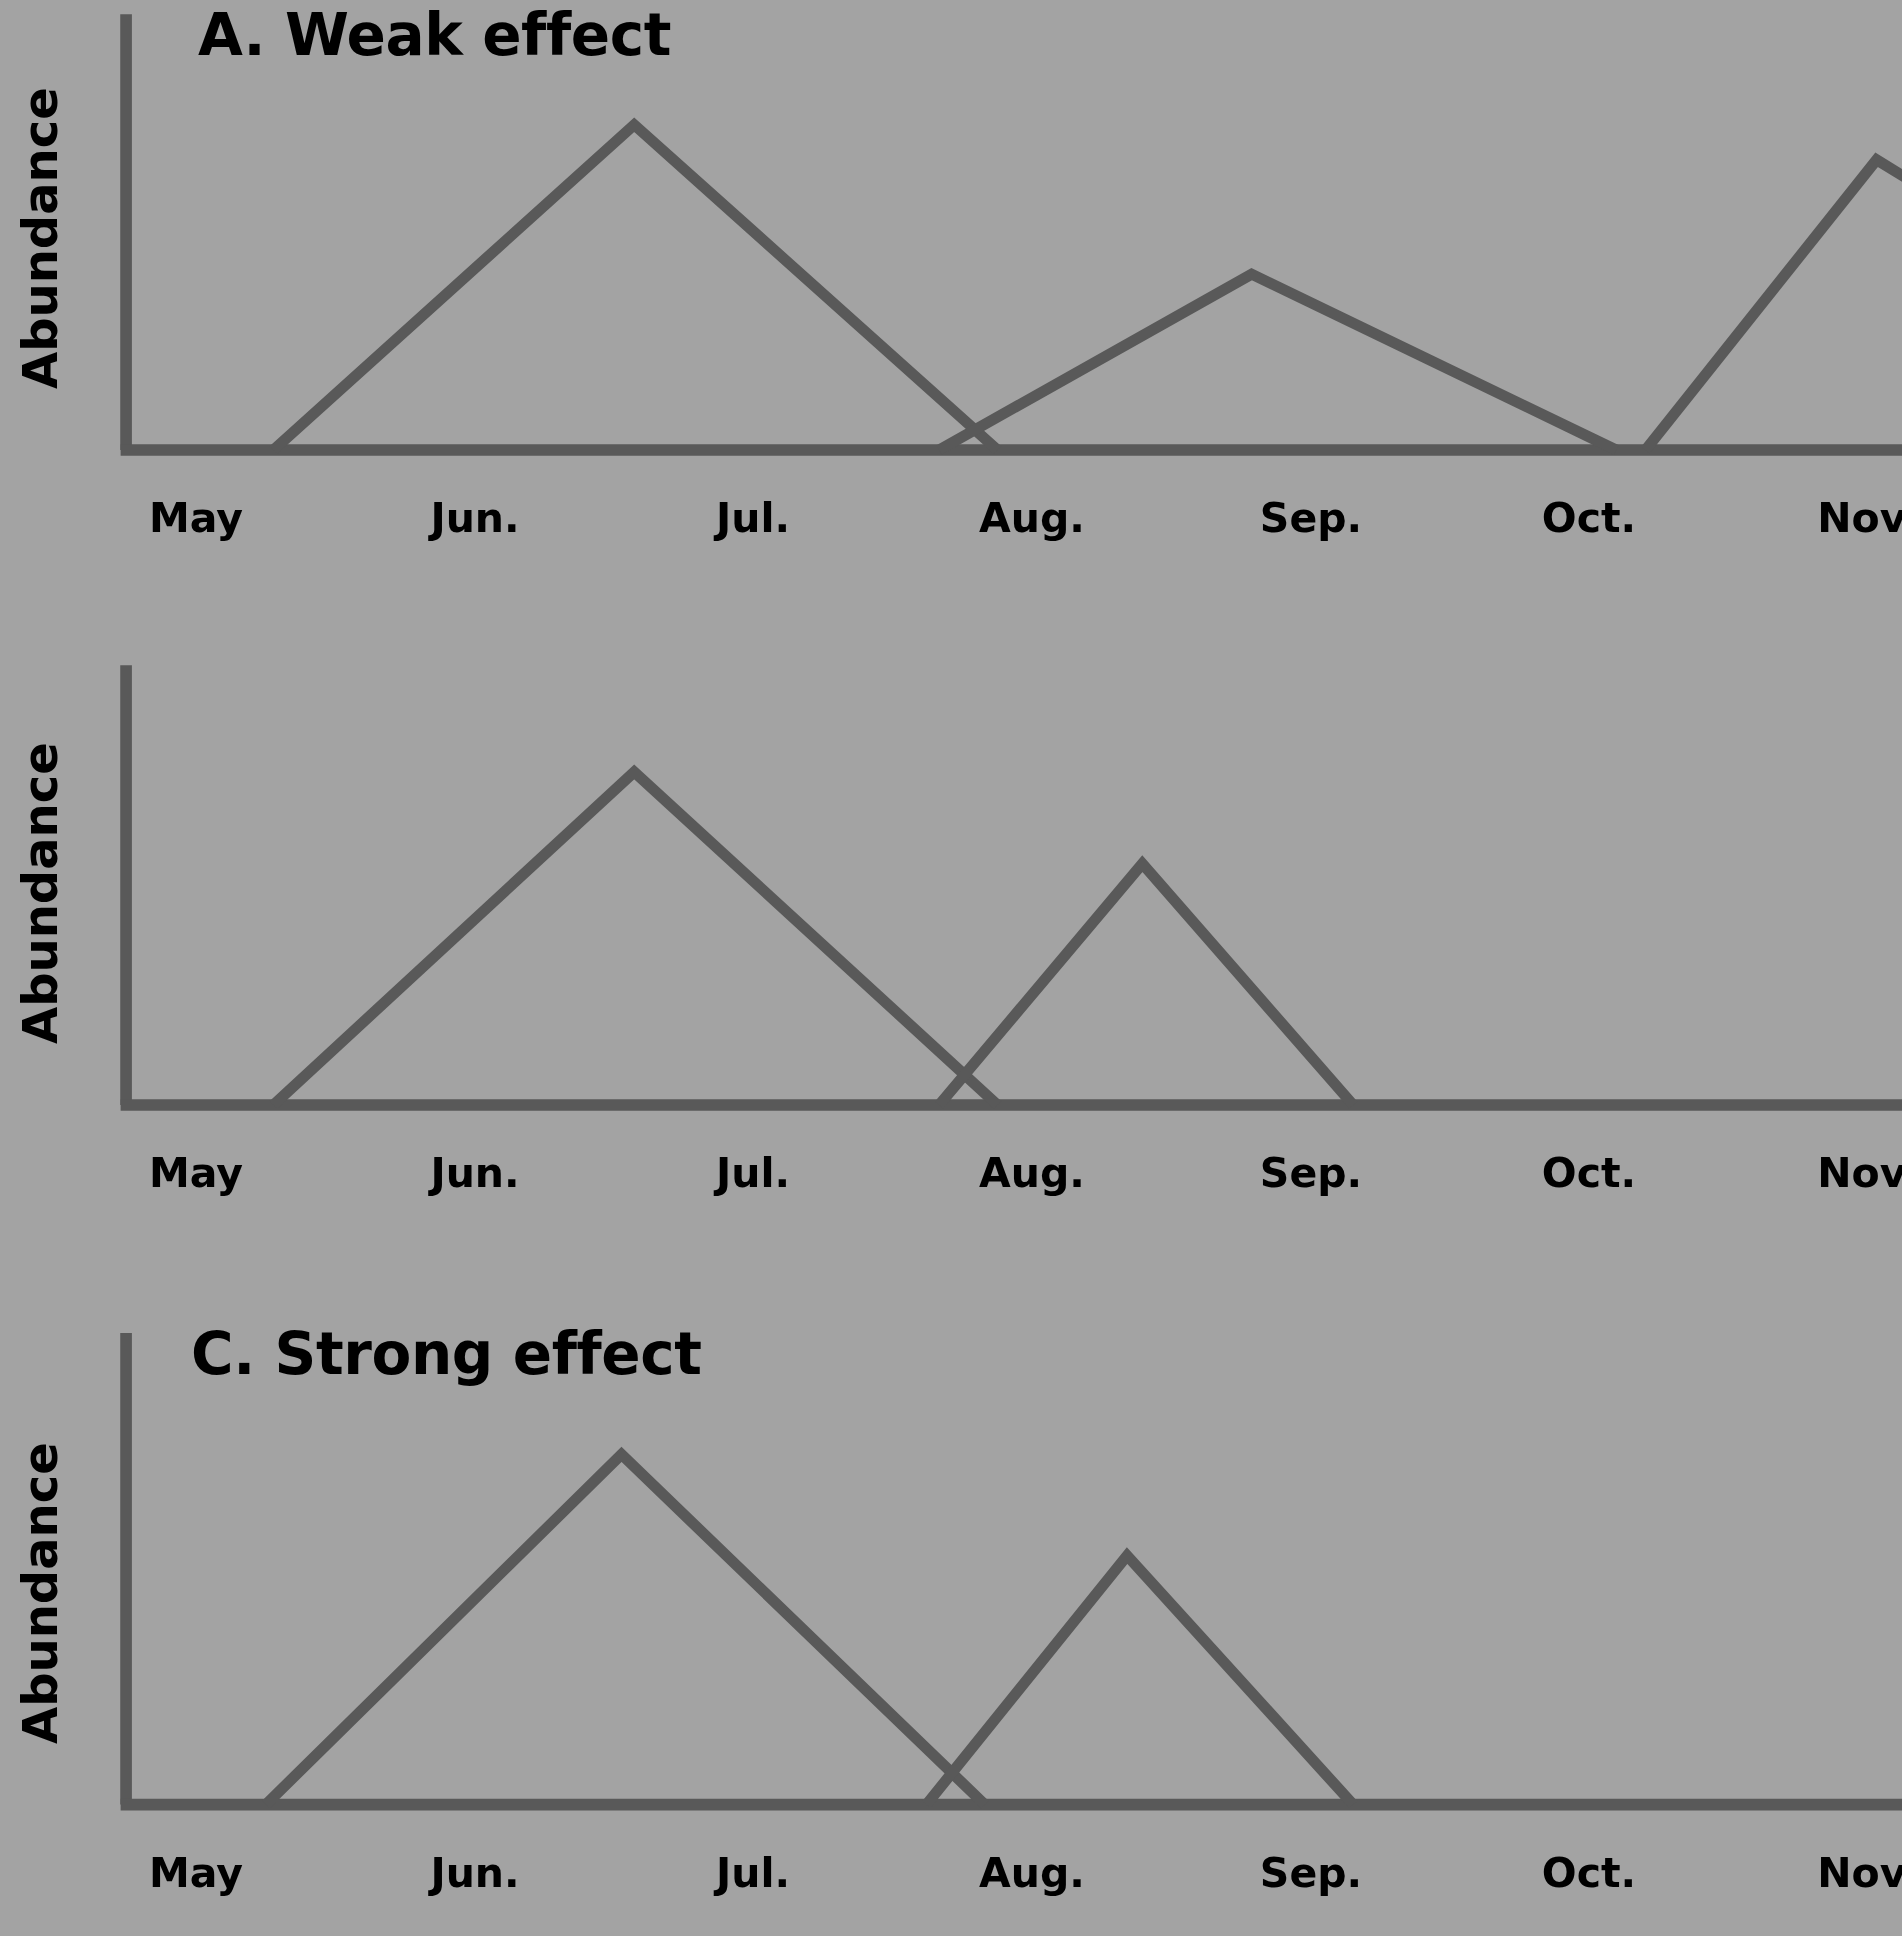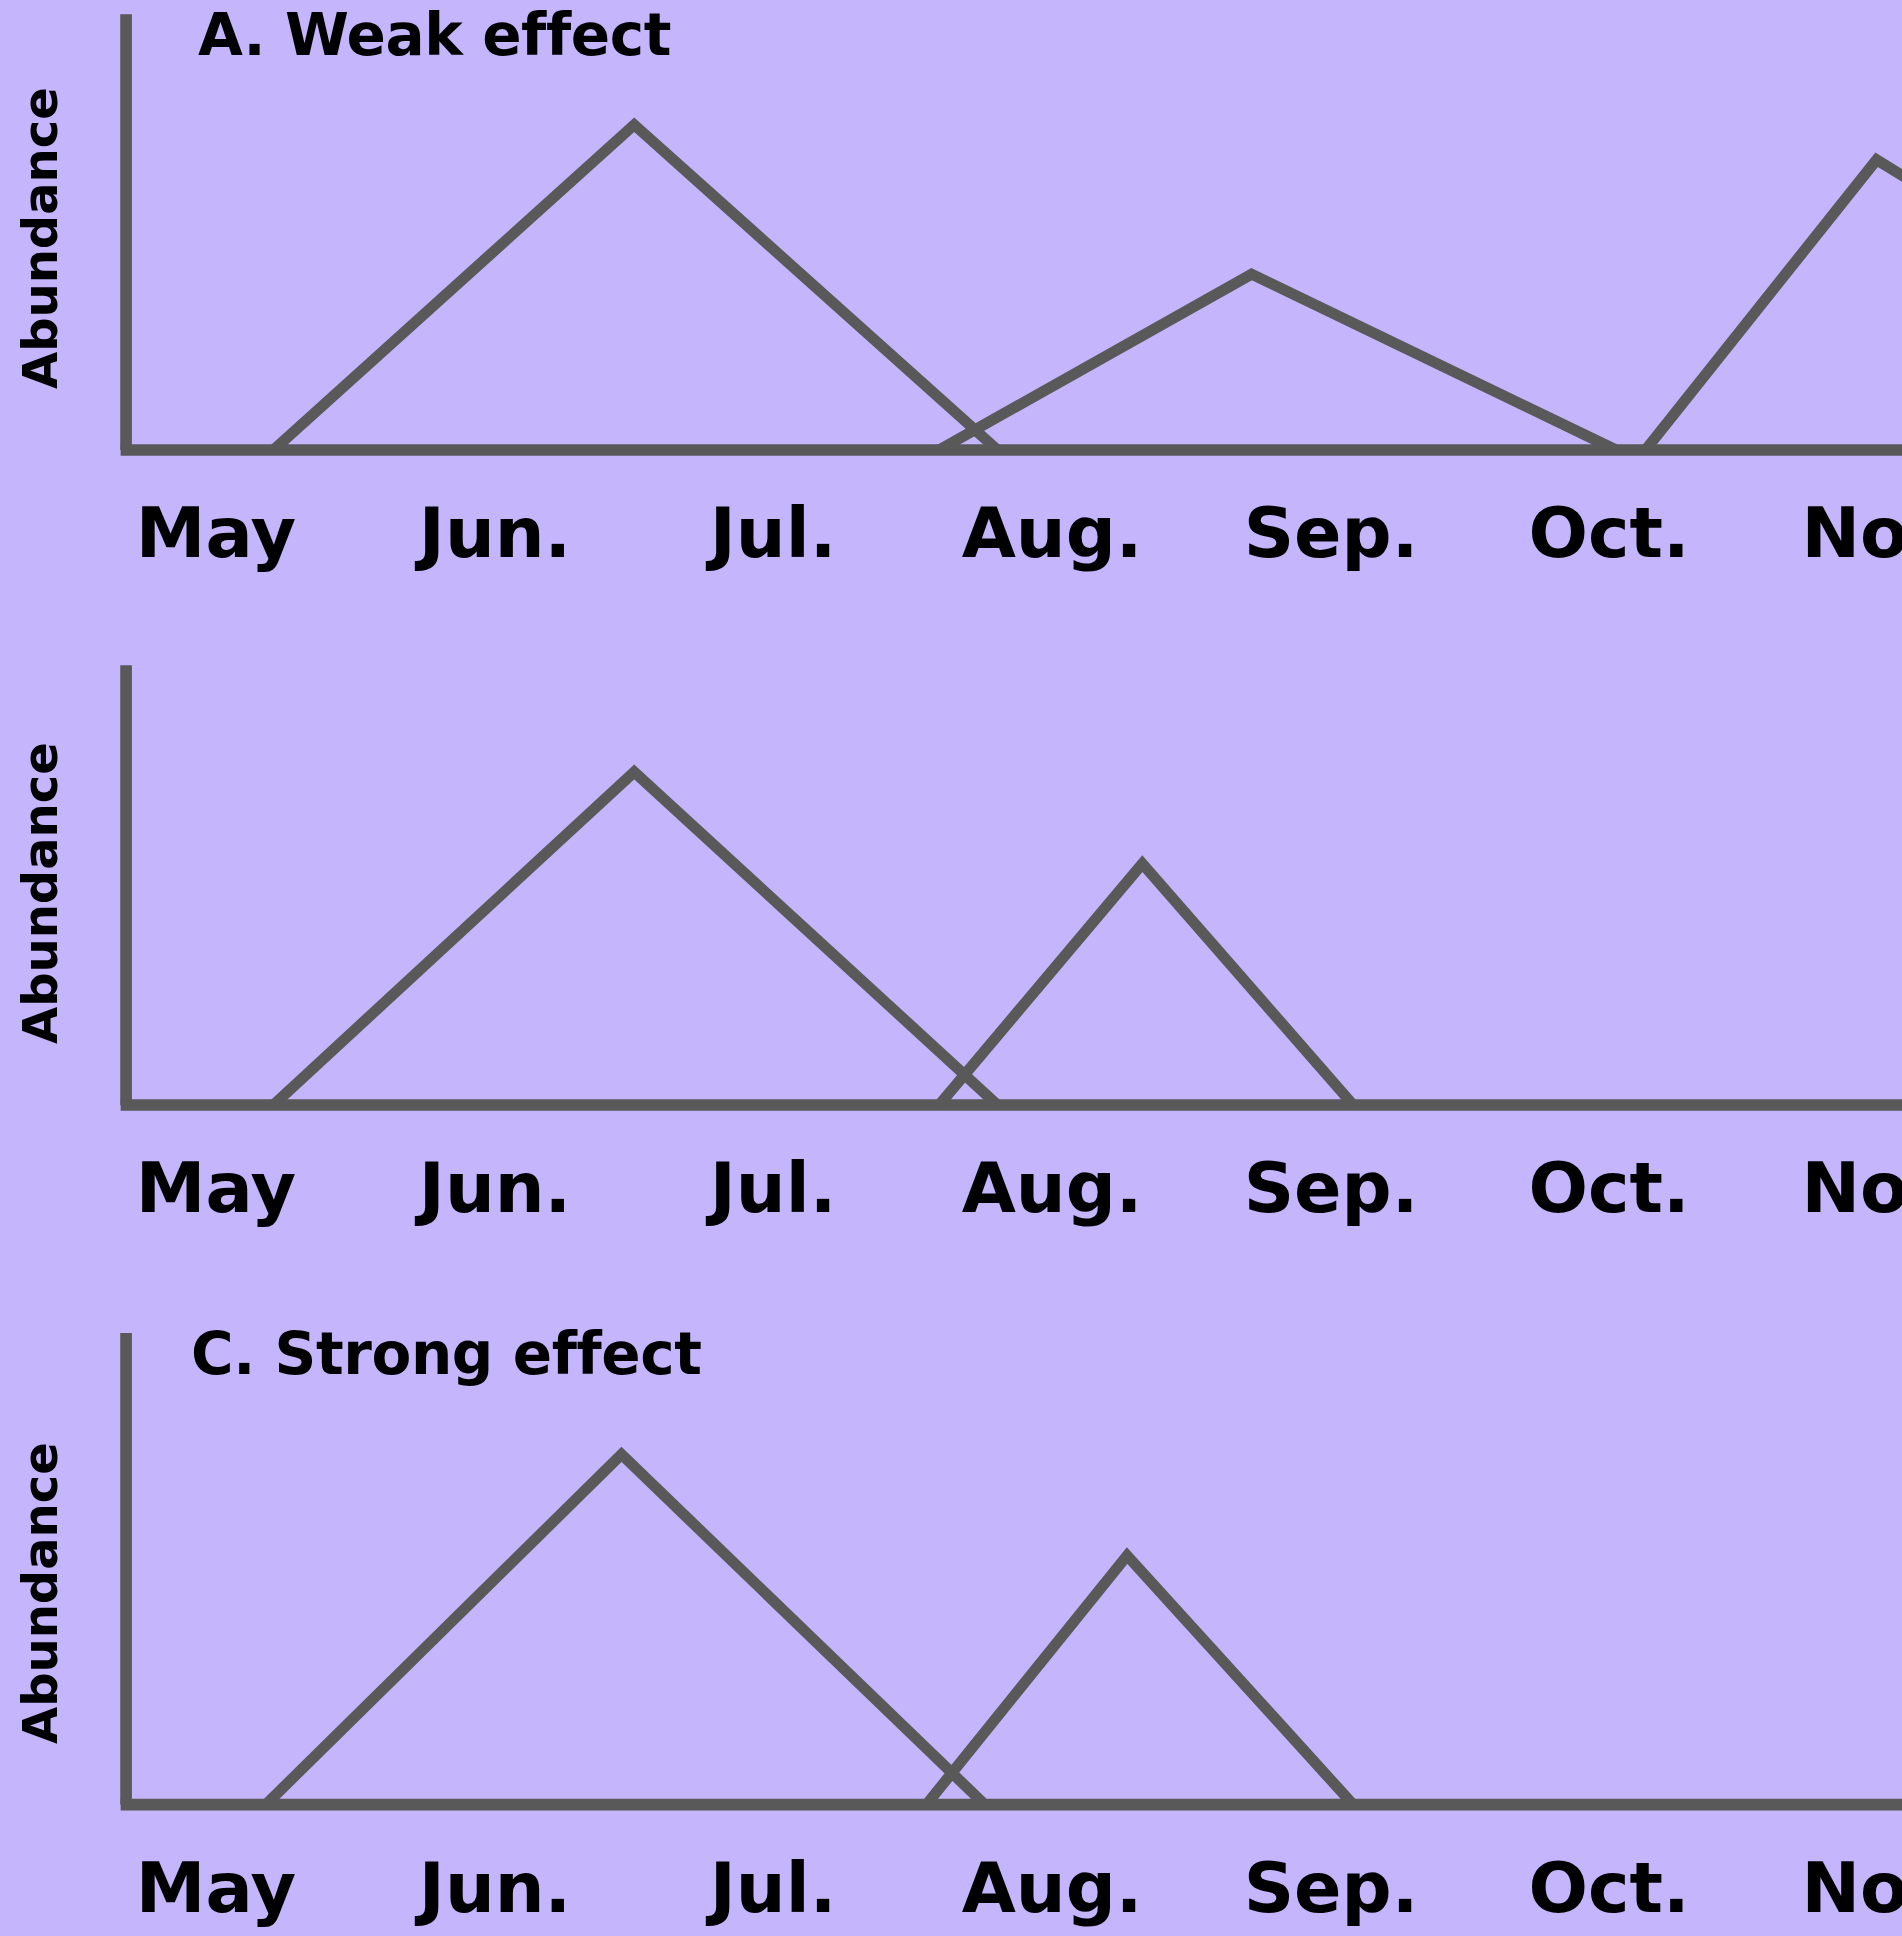--- a/index.html
+++ b/index.html
@@ -10,21 +10,21 @@
   body {
     width: 1902px;
     height: 1936px;
     font-family: "DejaVu Sans", sans-serif;
     overflow: hidden;
   }
   #figure {
     position: relative;
     width: 1902px;
     height: 1936px;
-    background: #c4b5fd;
+    background: #a3a3a3;
   }
   .panel {
     position: absolute;
     left: 0;
     width: 1902px;
   }
   #panel-a { top: 0px;    height: 623px; }
   #panel-b { top: 638px;  height: 646px; }
   #panel-c { top: 1308px; height: 629px; }
 
@@ -60,26 +60,25 @@
     position: absolute;
     left: 0;
     width: 1902px;
     height: 70px;
     display: block;
   }
   .xtick {
     position: absolute;
     font-family: "DejaVu Sans", sans-serif;
     font-weight: bold;
-    font-size: 70px;
+    font-size: 41px;
     color: #000000;
     white-space: nowrap;
     line-height: 1;
     transform: translateX(-50%);
-    margin-left: 20px;
   }
 </style>
 </head>
 <body>
 
 <div id="figure">
 
   <div class="panel" id="panel-a">
     <svg class="panel-svg" width="1902" height="623" viewBox="0 0 2444 800">
 

